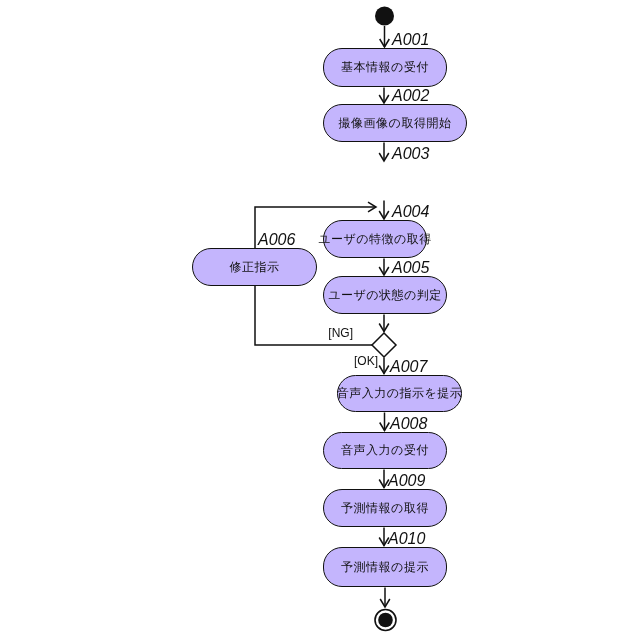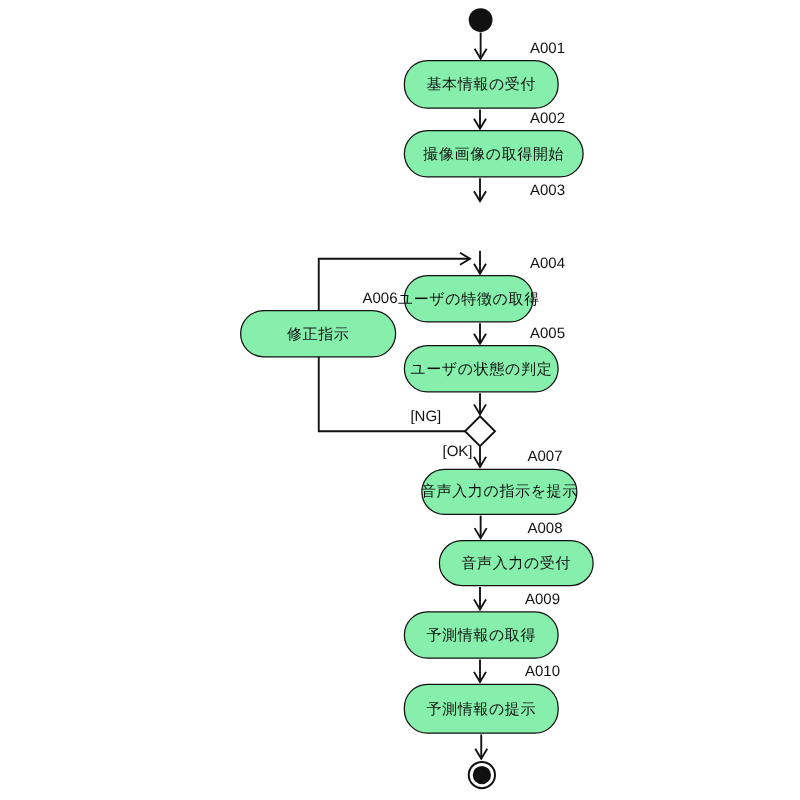--- a/index.html
+++ b/index.html
@@ -21,38 +21,39 @@
     left: 0;
     top: 0;
     width: 640px;
     height: 640px;
     z-index: 1;
   }
   .box {
     position: absolute;
     z-index: 2;
     box-sizing: border-box;
-    background: #86efac;
+    background: #c4b5fd;
     border: 1.6px solid #111111;
     border-radius: 19px;
     display: flex;
     align-items: center;
     justify-content: center;
     font-size: 12px;
     letter-spacing: 0.5px;
     white-space: nowrap;
   }
   .step-id {
     position: absolute;
     z-index: 2;
     width: 60px;
     height: 14px;
-    font-size: 12px;
-    text-align: right;
+    font-size: 16px;
+    text-align: left;
     white-space: nowrap;
+    font-style: italic;
   }
   .branch-label {
     position: absolute;
     z-index: 2;
     width: 60px;
     height: 14px;
     font-size: 12px;
     text-align: right;
     white-space: nowrap;
   }
@@ -104,21 +105,21 @@
   </div>
   <div class="box" style="left:323px; top:276px; width:124px; height:38px;">
     <span>ユーザの状態の判定</span>
   </div>
   <div class="box" style="left:192px; top:248px; width:125px; height:38px;">
     <span>修正指示</span>
   </div>
   <div class="box" style="left:337px; top:375px; width:125px; height:37px;">
     <span>音声入力の指示を提示</span>
   </div>
-  <div class="box" style="left:323px; top:432px; width:124px; height:37px;margin-left:28px;">
+  <div class="box" style="left:323px; top:432px; width:124px; height:37px;">
     <span>音声入力の受付</span>
   </div>
   <div class="box" style="left:323px; top:489px; width:124px; height:38px;">
     <span>予測情報の取得</span>
   </div>
   <div class="box" style="left:323px; top:547px; width:124px; height:40px;font-family:Liberation Mono, monospace;">
     <span>予測情報の提示</span>
   </div>
 
   <div class="step-id" style="left:392px; top:31px;">A001</div>

